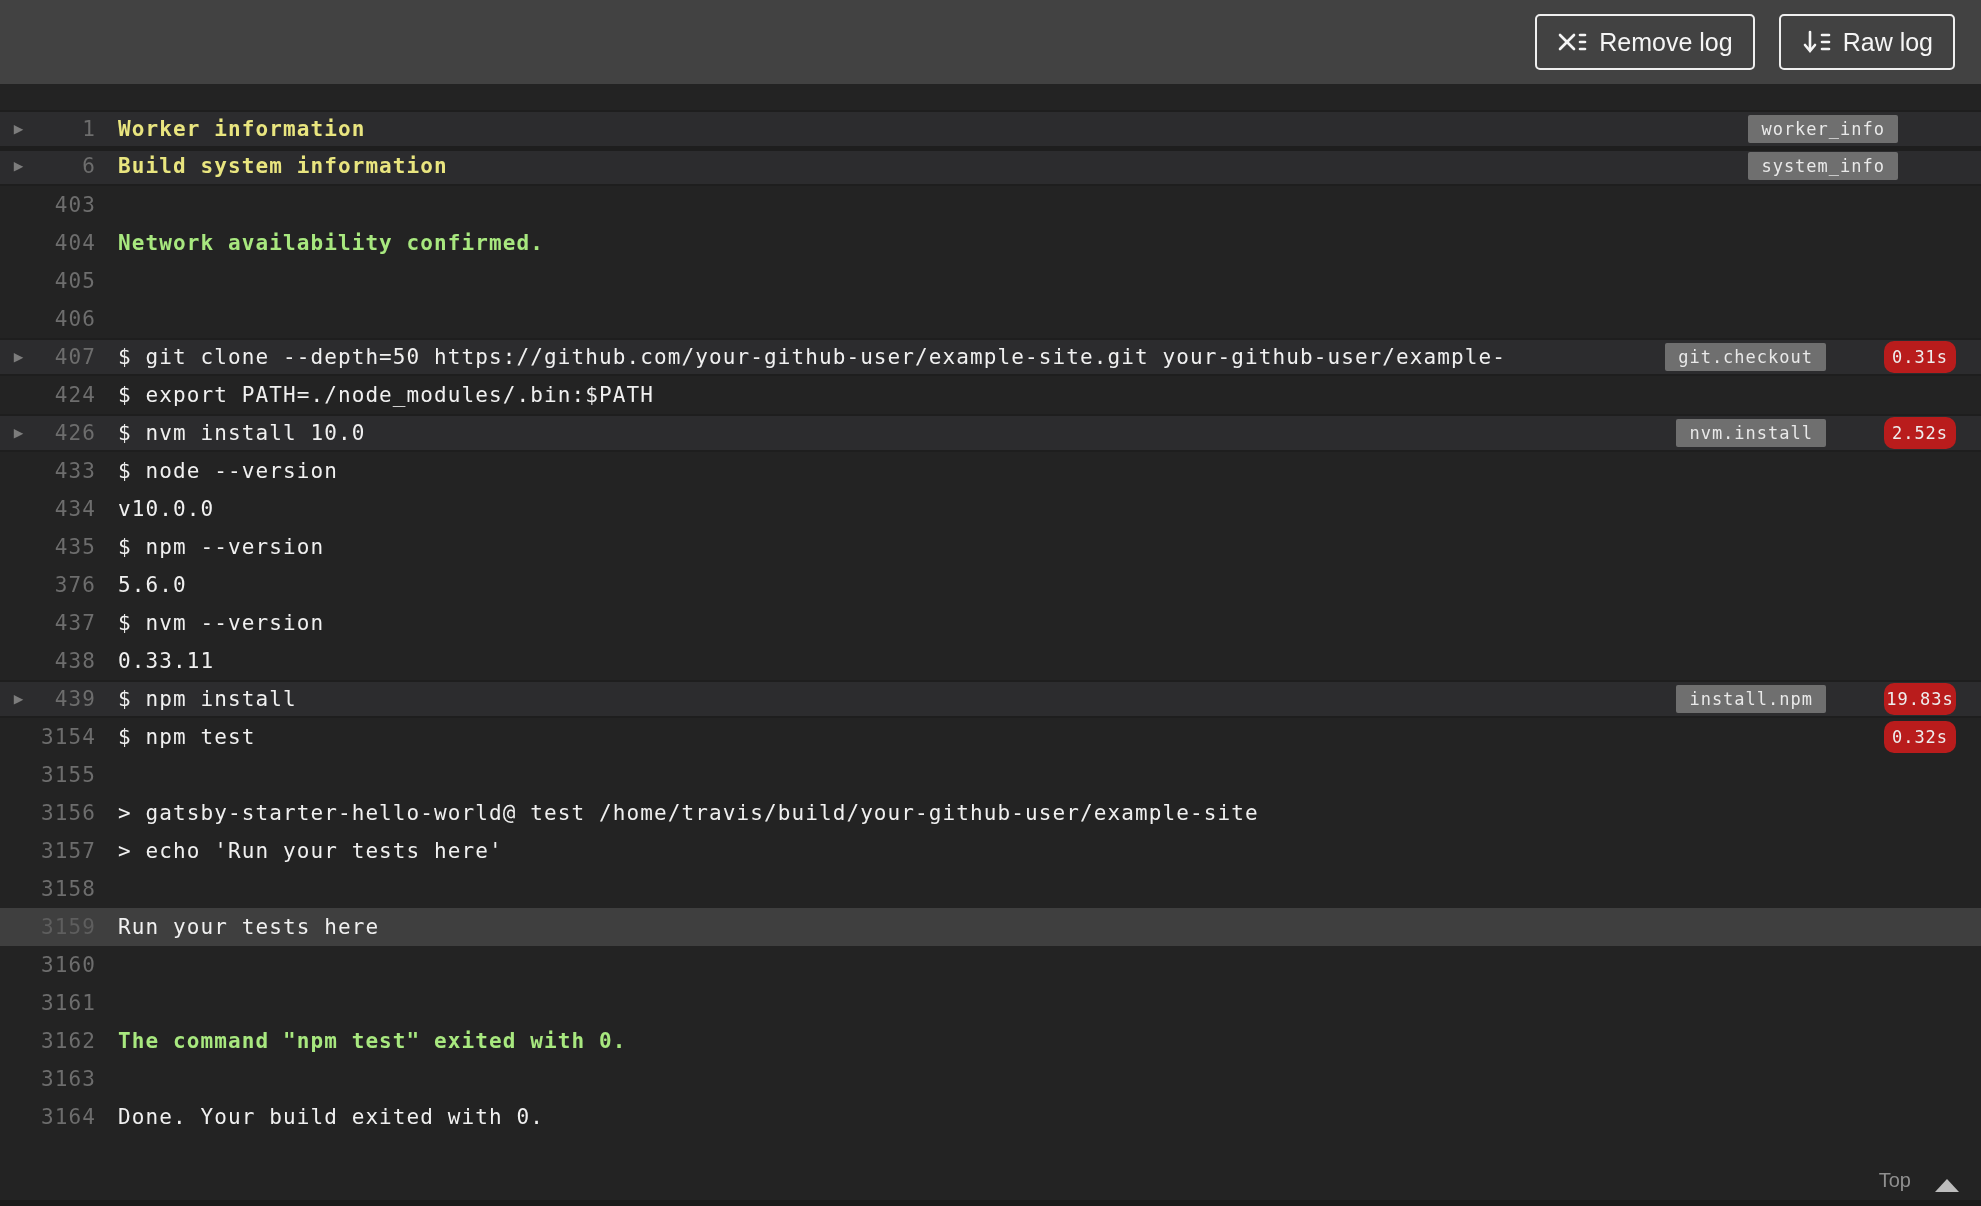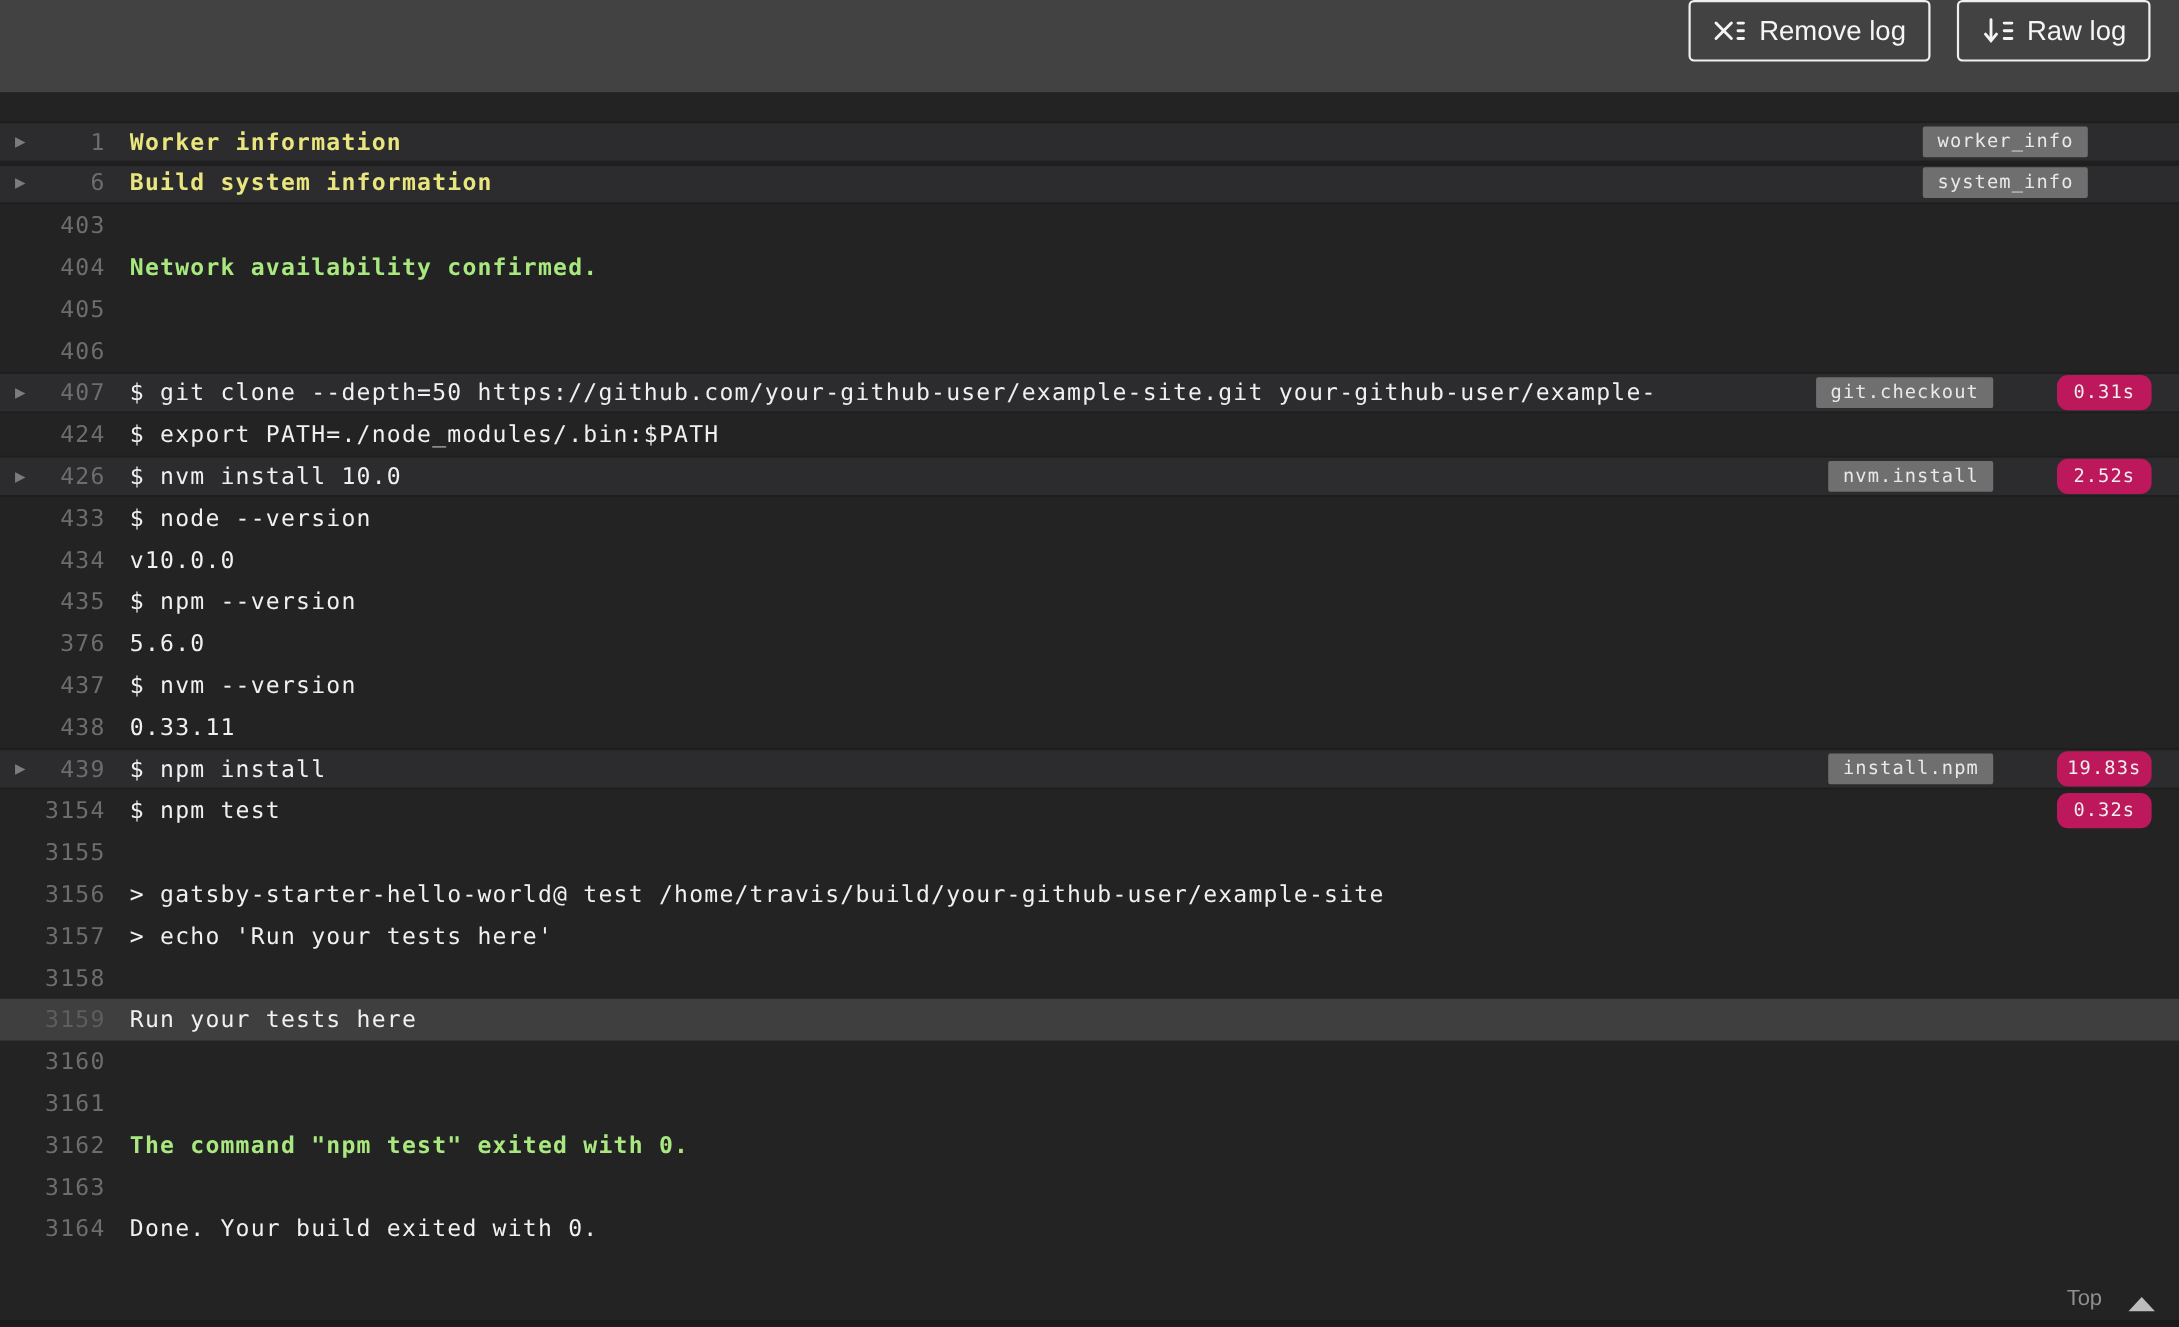--- a/index.html
+++ b/index.html
@@ -7,21 +7,21 @@
   body {
     background:#232323;
     font-family:"DejaVu Sans Mono", monospace;
     position:relative;
   }
 
   
   .header {
     position:absolute; top:0; left:0; width:100%; height:84px;
     background:#424242;
-    display:flex; align-items:flex-start; justify-content:flex-end;
+    display:flex; align-items:center; justify-content:flex-end;
     gap:24px; padding-right:26px;
   }
   .hbtn {
     height:56px;
     display:flex; align-items:center; gap:12px;
     background:transparent;
     border:2px solid #efefef; border-radius:5px;
     color:#f5f5f5;
     font-family:"Liberation Sans", sans-serif;
     font-size:25px;
@@ -72,24 +72,24 @@
   .text.yellow { color:#e9e57f; font-weight:bold; }
   .text.green  { color:#a8e87f; font-weight:bold; }
   .badges { margin-left:auto; display:flex; align-items:center; }
   .badge {
     background:#6f6f6f; color:#e9e9e9;
     font-size:17px; letter-spacing:1px;
     border-radius:2px; padding:4px 13px;
     margin-right:58px;
   }
   .duration {
-    background:#be185d; color:#eeeeee;
+    background:#b91c1c; color:#eeeeee;
     font-size:17px; letter-spacing:1px;
     border-radius:10px; padding:6px 0;
-    width:86px; text-align:center;
+    width:72px; text-align:center;
   }
   .badges .duration:first-child { margin-left:0; }
 
   
   .footer-bar {
     position:absolute; left:0; right:0; bottom:0; height:6px; background:#1a1a1a;
   }
   .top-link {
     position:absolute; right:22px; bottom:14px;
     display:flex; align-items:flex-end; gap:24px;

